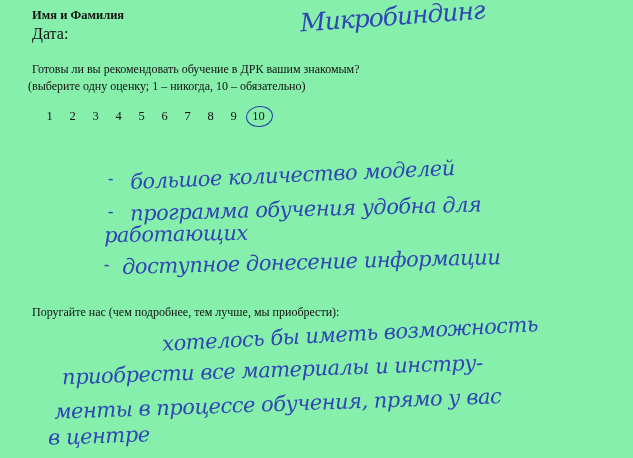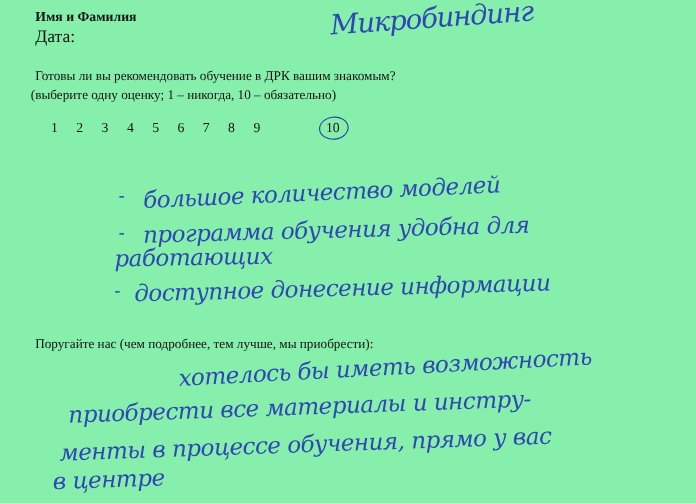--- a/index.html
+++ b/index.html
@@ -57,21 +57,21 @@
     left: 50%;
     top: 50%;
     width: 25px;
     height: 19px;
     margin-left: -12.5px;
     margin-top: -10px;
     border: 1.4px solid #2a3fa8;
     border-radius: 50%;
     transform: rotate(-6deg);
   }
-  .scale-num.wide { width: 27px; margin-left: 44px; }
+  .scale-num.wide { width: 27px; }
 
   
   #praise-label { left: 32px; top: 138px; }
   #blame-label  { left: 32px; top: 305px; }
 
   
   .hand {
     position: absolute;
     color: #2f46b3;
     font-family: "DejaVu Serif", serif;

